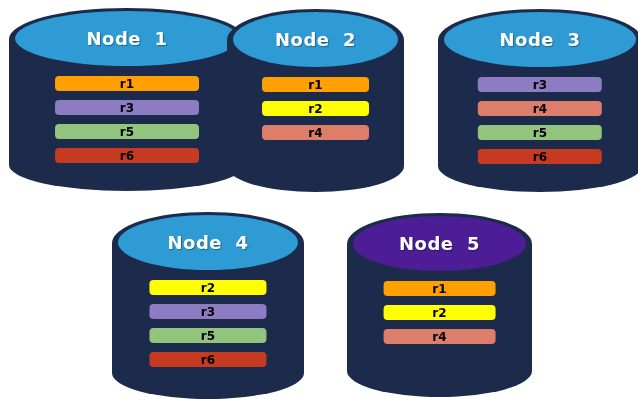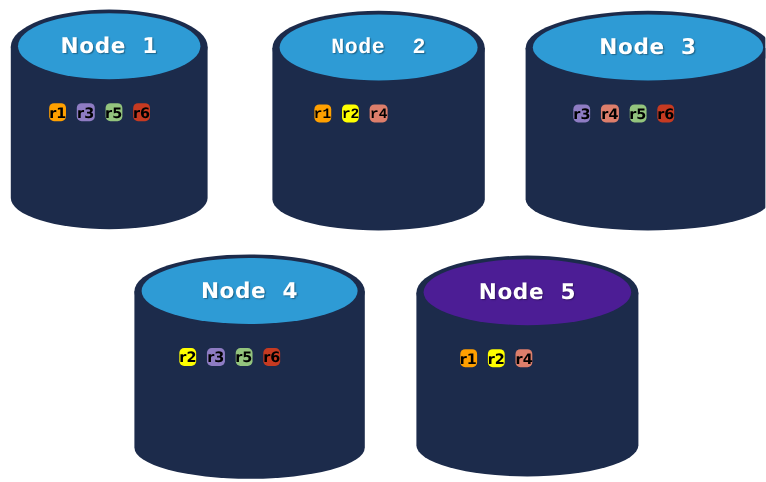--- a/index.html
+++ b/index.html
@@ -12,22 +12,22 @@
     position: relative;
     width: 638px;
     height: 402px;
     background: #ffffff;
     overflow: hidden;
   }
   .node {
     position: absolute;
   }
   
-  .node-0 { left: 9px;   top: 8px;   width: 164px; height: 183px; }
-  .node-1 { left: 227px; top: 9px;   width: 177px; height: 183px; font-family: Liberation Mono, monospace; }
+  .node-0 { left: 9px;   top: 8px;   width: 200px; height: 183px; padding-left: 36px; }
+  .node-1 { left: 227px; top: 9px;   width: 177px; height: 183px; }
   .node-2 { left: 438px; top: 9px;   width: 204px; height: 183px; }
   .node-3 { left: 112px; top: 212px; width: 192px; height: 187px; }
   .node-4 { left: 347px; top: 213px; width: 185px; height: 184px; }
 
   .cyl-back {
     position: absolute;
     left: 0; right: 0; top: 0;
     height: 62px;
     border-radius: 50%;
   }
@@ -49,26 +49,26 @@
   .node-title {
     color: #ffffff;
     font-size: 18px;
     font-weight: bold;
     white-space: pre;
     letter-spacing: 0.5px;
     text-shadow: 1px 1px 1px rgba(0,0,0,0.35);
   }
   .bars {
     position: absolute;
-    top: 78px;
+    top: 68px;
     left: 50%;
     transform: translateX(-50%);
     width: 61%;
     display: flex;
-    flex-direction: row;
+    flex-direction: column;
     gap: 9px;
   }
   .bar {
     height: 15px;
     border-radius: 4px;
     display: flex;
     align-items: center;
     justify-content: center;
   }
   .bar-label {

